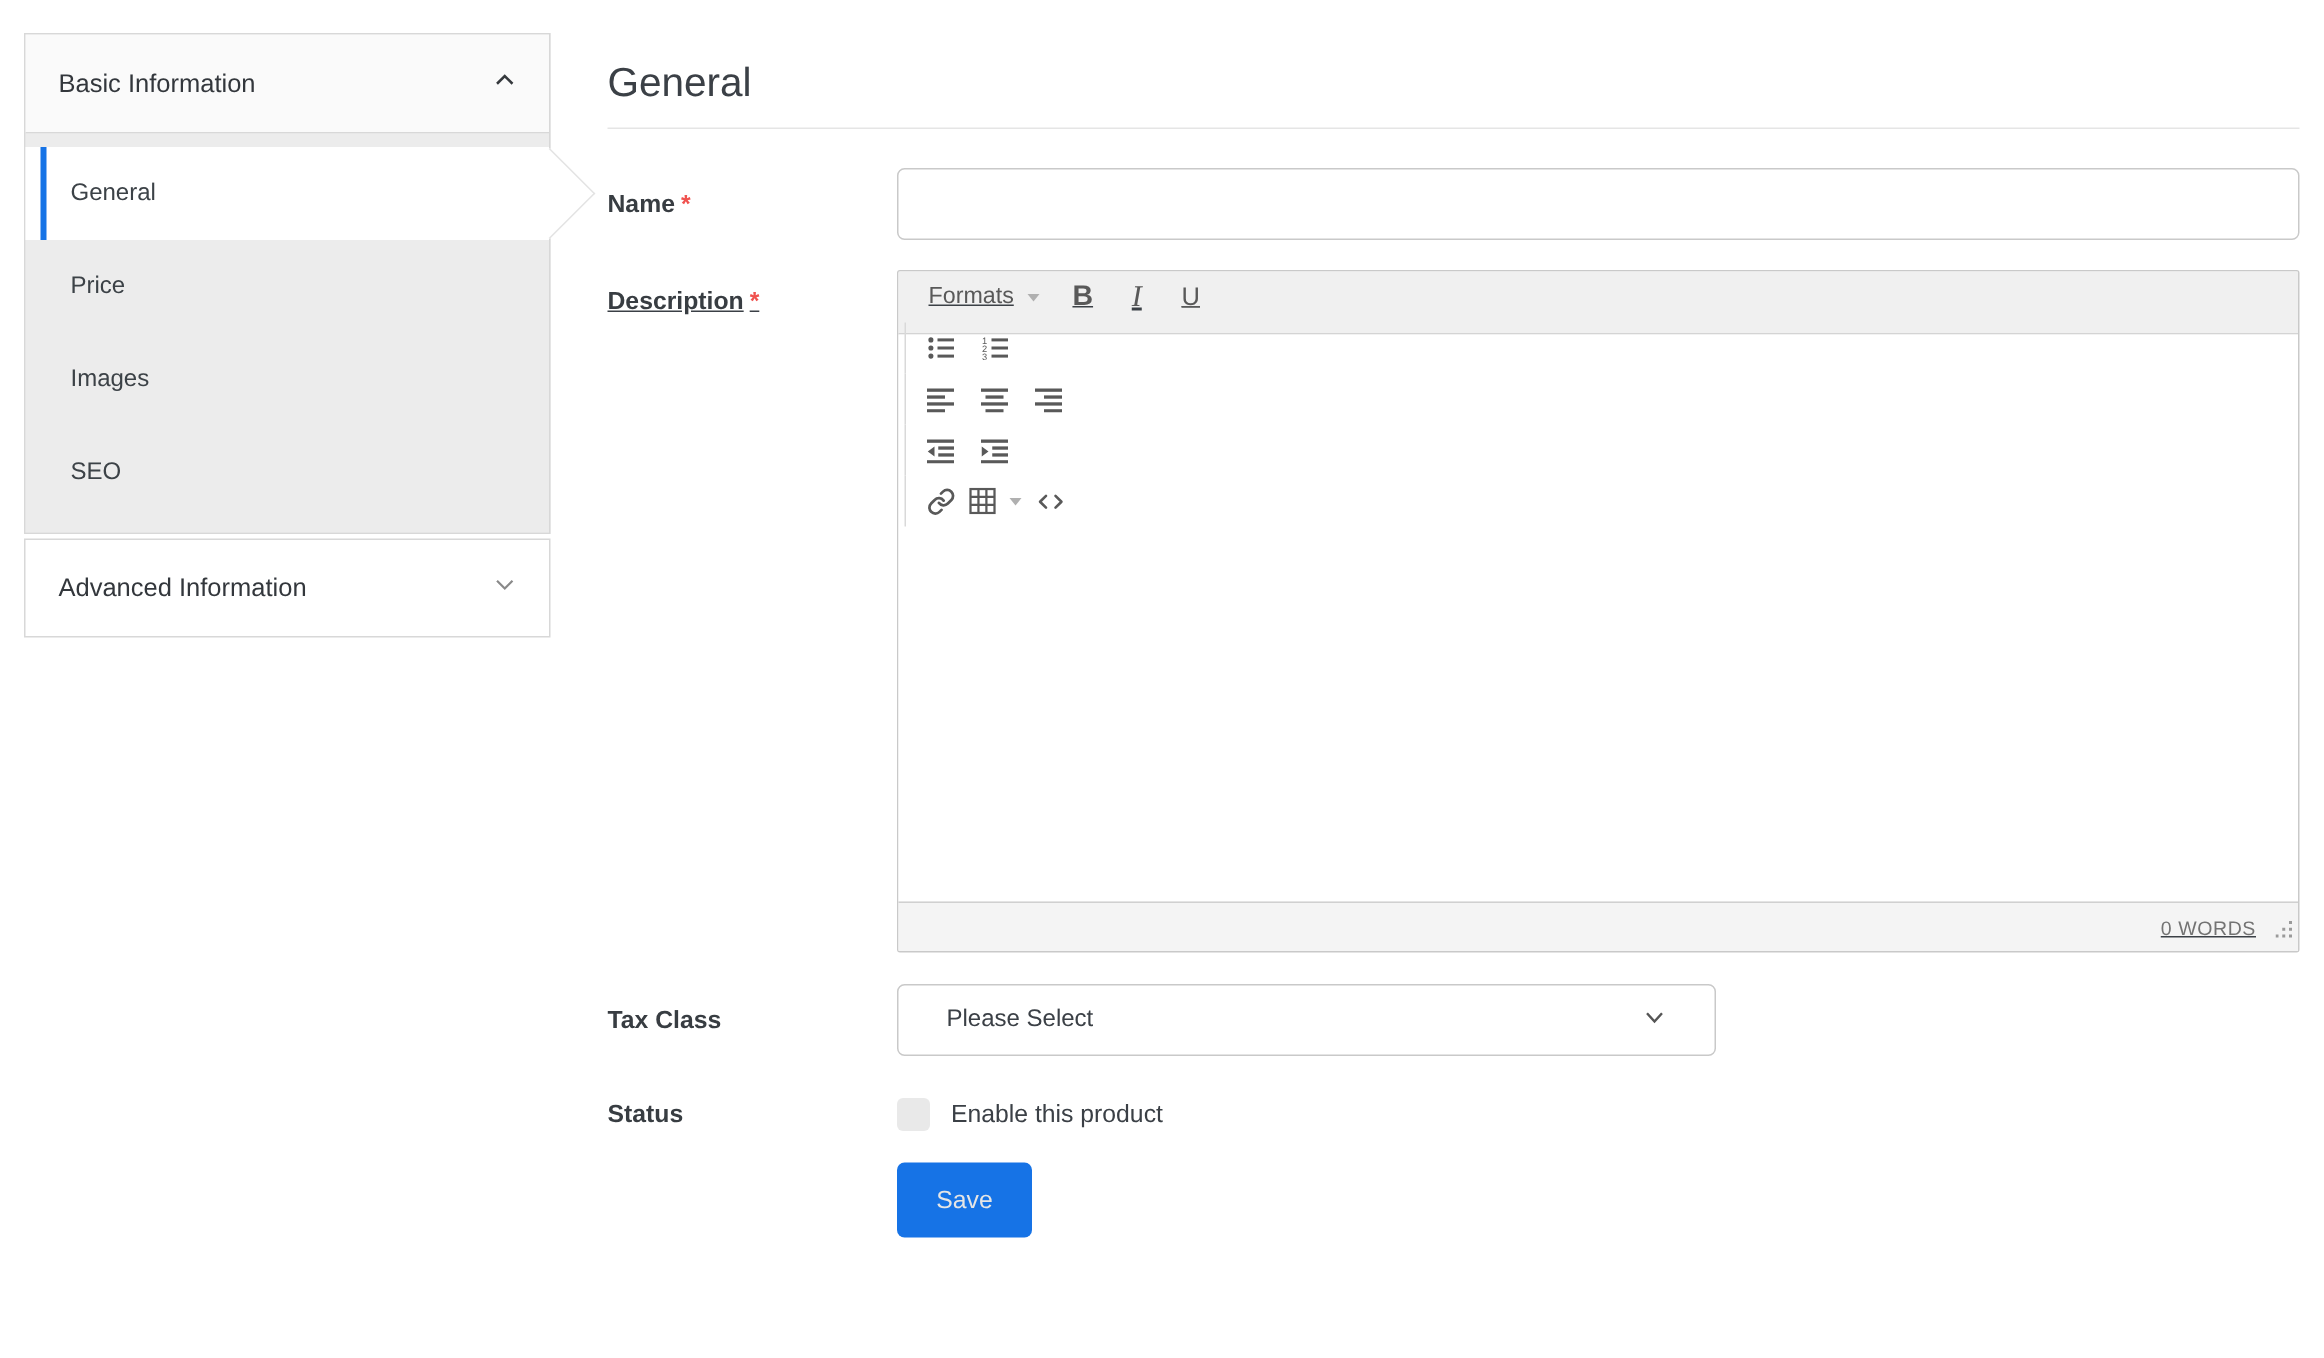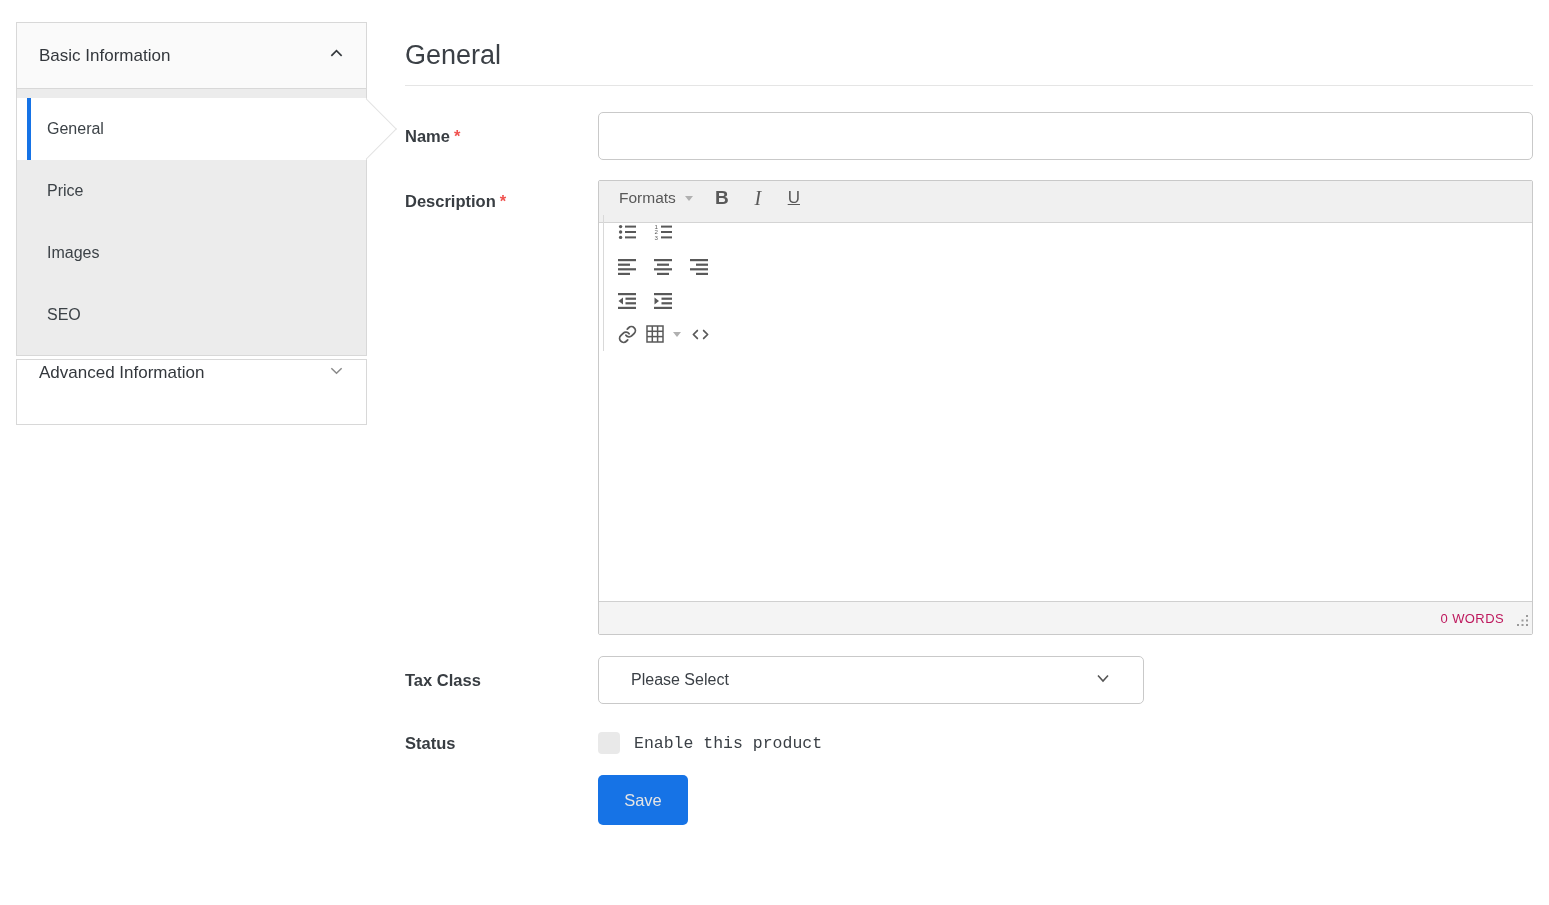--- a/index.html
+++ b/index.html
@@ -36,35 +36,35 @@
     content:"";position:absolute;left:10px;top:0;bottom:0;width:4px;background:var(--blue);
   }
   .acc-item.active::after{
     content:"";position:absolute;right:-22px;top:50%;width:42px;height:42px;background:#fff;
     border-top:1px solid #e3e3e3;border-right:1px solid #e3e3e3;
     transform:translateY(-50%) rotate(45deg);
   }
   .acc-item .item-label{position:relative;z-index:1;}
   .advanced-box{
     margin-top:3px;border:1px solid var(--border);background:#fff;height:66px;
-    display:flex;align-items:flex-start;justify-content:space-between;
-    padding:3px 22px;font-size:17px;color:#33373c;cursor:pointer;gap:28px;
+    display:flex;align-items:center;justify-content:space-between;
+    padding:16px 22px;font-size:17px;color:#33373c;cursor:pointer;gap:28px;
   }
 
   
   .main{flex:1;padding:0 16px 24px 38px;min-width:0;}
   .page-title{font-size:27px;font-weight:400;color:#3b4046;padding:22px 0 14px;border-bottom:1px solid #e5e5e5;}
   .frow{display:flex;align-items:center;}
   .frow.top{align-items:flex-start;}
   .flabel{width:193px;flex-shrink:0;font-size:16.5px;font-weight:700;color:#383d42;}
   .frow.top .flabel{padding-top:12px;}
   .req{color:var(--red);margin-left:4px;font-weight:700;}
   .fcontrol{flex:1;min-width:0;}
   .row-name{margin-top:26px;}
-  .row-desc{margin-top:20px;}
+  .row-desc{margin-top:20px;text-decoration:underline;}
   .row-categories{margin-top:21px;}
   .row-tax{margin-top:21px;}
   .row-status{margin-top:28px;}
 
   .text-input{
     height:48px;width:100%;border:1px solid var(--input-border);border-radius:5px;
     font-size:16px;padding:0 16px;color:var(--text);outline:none;background:#fff;
     font-family:"Liberation Sans",sans-serif;
   }
   .narrow{width:547px;}
@@ -87,36 +87,36 @@
     border-left:4px solid transparent;border-right:4px solid transparent;border-top:5px solid #b0b0b0;}
   .glyph-b{font-weight:700;font-size:19px;}
   .glyph-i{font-family:"Liberation Serif",serif;font-style:italic;font-size:20px;}
   .glyph-u{font-size:17px;text-decoration:underline;}
   .tbtn svg{display:block;}
   .editor-body{height:378px;background:#fff;cursor:text;}
   .statusbar{
     height:33px;background:#f4f4f4;border-top:1px solid #d0d0d0;position:relative;
     display:flex;align-items:center;justify-content:flex-end;padding-right:28px;
   }
-  .wordcount{font-size:13px;color:#be185d;letter-spacing:.4px;}
+  .wordcount{font-size:13px;color:#737373;letter-spacing:.4px;}
   .resize-handle{position:absolute;right:3px;bottom:3px;cursor:nwse-resize;}
 
   
   .select{
     height:48px;width:546px;border:1px solid var(--input-border);border-radius:5px;
     display:flex;align-items:center;justify-content:space-between;padding:0 32px;
     font-size:16px;color:#3b4046;cursor:pointer;background:#fff;
   }
 
   
   .checkbox{
     width:22px;height:22px;border-radius:4px;background:#e9e9e9;display:inline-block;
     cursor:pointer;flex-shrink:0;
   }
-  .check-wrap{display:flex;align-items:center;font-family:Liberation Mono, monospace;}
+  .check-wrap{display:flex;align-items:center;}
   .check-label{margin-left:14px;font-size:16.5px;color:#3b4046;cursor:pointer;}
   .save-btn{
     margin-left:193px;margin-top:21px;width:90px;height:50px;background:var(--blue);
     color:#e5e5e5;font-size:16.5px;border:none;border-radius:5px;cursor:pointer;
     font-family:"Liberation Sans",sans-serif;
   }
 </style>
 </head>
 <body>
 

